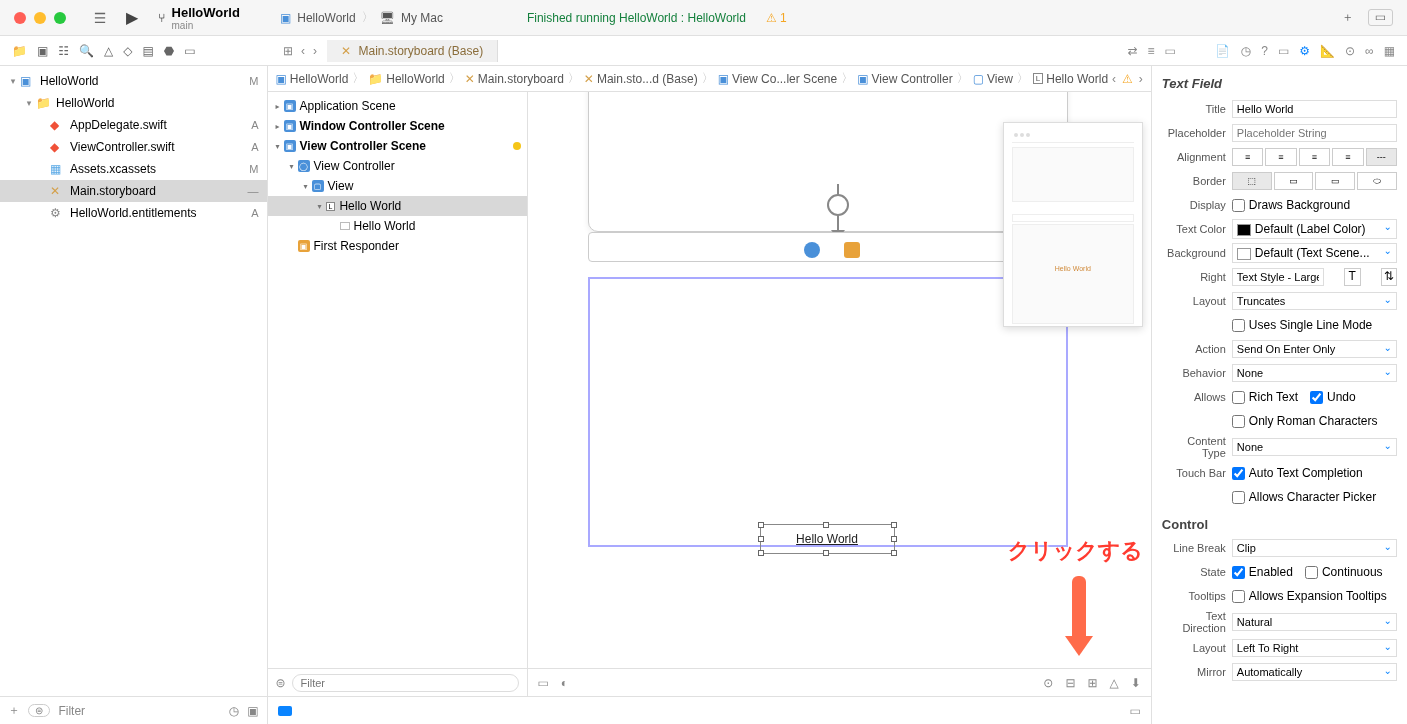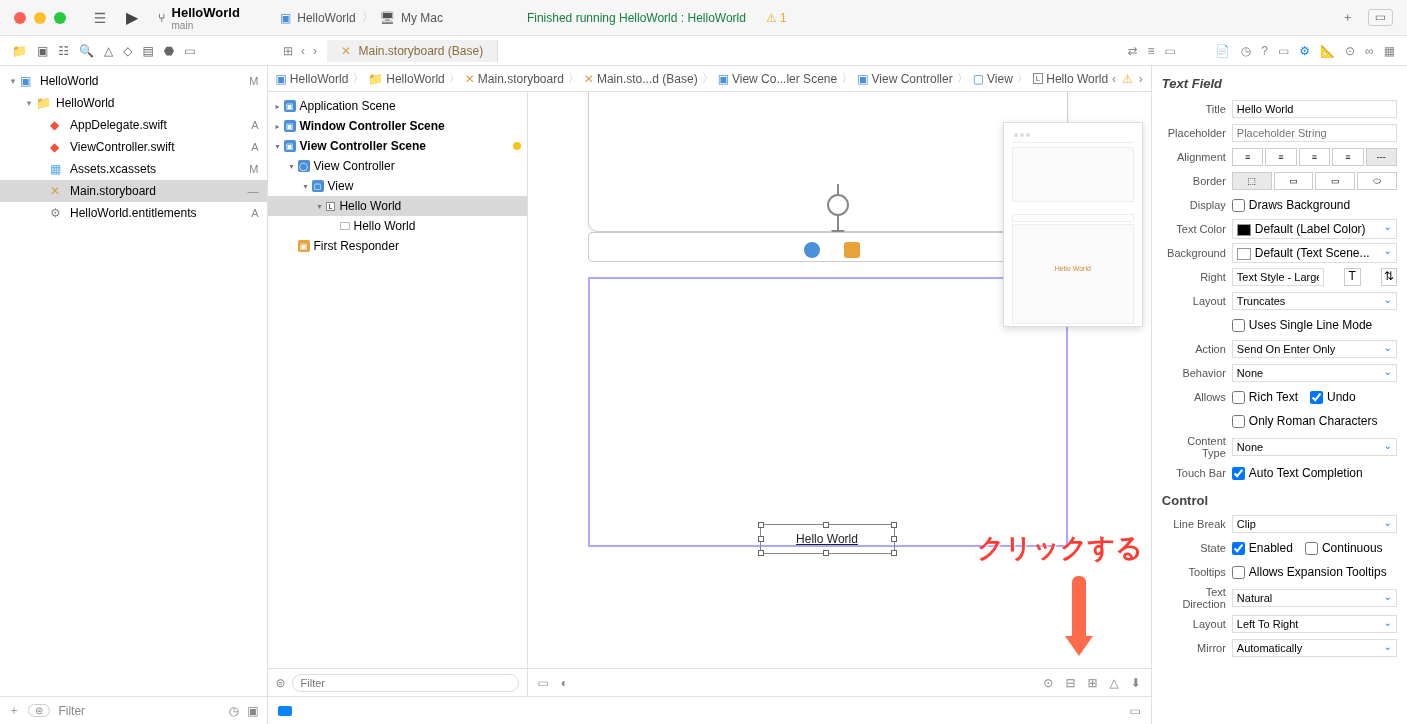--- a/index.html
+++ b/index.html
@@ -71,21 +71,21 @@
 .vc-box { position: absolute; top: 140px; left: 60px; width: 480px; height: 30px; border: 1px solid #ccc; border-radius: 4px; background: #fff; }
 .view-box { position: absolute; top: 185px; left: 60px; width: 480px; height: 270px; border: 2px solid #a9a9ff; background: #fff; }
 .text-field-sel { position: absolute; top: 245px; left: 170px; width: 135px; height: 30px; border: 1px solid #888; display: flex; align-items: center; justify-content: center; font-size: 19px; color: #222; text-decoration: underline; }
 .handle { position: absolute; width: 6px; height: 6px; background: #fff; border: 1px solid #666; }
 .minimap { position: absolute; top: 30px; right: 8px; width: 140px; height: 205px; background: #fff; border: 1px solid #ddd; box-shadow: 0 2px 8px rgba(0,0,0,0.15); padding: 8px; }
 .minimap .mini1 { height: 55px; border: 1px solid #eee; margin-bottom: 12px; background: #fafafa; }
 .minimap .mini2 { height: 100px; border: 1px solid #eee; background: #fafafa; position: relative; }
 .minimap .mini2 .mt { position: absolute; top: 40px; width: 100%; text-align: center; font-size: 7px; color: #d08a3a; }
 
 
-.annot { position: absolute; bottom: 130px; right: 8px; color: #ff3b30; font-size: 27px; font-weight: bold; text-shadow: 1px 1px 2px #fff; }
+.annot { position: absolute; bottom: 130px; right: 8px; color: #ff3b30; font-size: 22px; font-weight: bold; text-shadow: 1px 1px 2px #fff; }
 .annot-arrow { position: absolute; bottom: 40px; right: 60px; width: 24px; height: 80px; }
 .annot-arrow .shaft { width: 14px; height: 60px; background: #ff6b4a; margin: 0 auto; border-radius: 6px 6px 0 0; }
 .annot-arrow .head { width: 0; height: 0; border-left: 14px solid transparent; border-right: 14px solid transparent; border-top: 20px solid #ff6b4a; margin-left: -2px; }
 
 .canvas-bottom { height: 28px; border-top: 1px solid #e0e0e0; display: flex; align-items: center; padding: 0 10px; gap: 12px; color: #888; }
 .canvas-bottom .right { margin-left: auto; display: flex; gap: 12px; }
 
 
 .inspector { width: 260px; padding: 6px 10px; overflow-y: auto; background: #fff; font-size: 11px; }
 .insp-title { font-weight: 600; font-size: 13px; color: #444; margin: 4px 0 8px; font-style: italic; }
@@ -481,20 +481,27 @@
         <label>Content Type</label>
         <div class="val sel">None</div>
       </div>
     <div class="irow">
         <label>Touch Bar</label>
         <div class="val chk">
           <input type="checkbox" checked="" style="">
           <span>Auto Text Completion</span>
         </div>
       </div>
+    <div class="irow">
+        <label></label>
+        <div class="val chk">
+          <input type="checkbox" style="">
+          <span>Allows Character Picker</span>
+        </div>
+      </div>
 
     <div class="section-title">Control</div>
     <div class="irow">
         <label>Line Break</label>
         <div class="val sel">Clip</div>
       </div>
     <div class="irow">
         <label>State</label>
         <div class="val" style="display:flex;gap:12px">
           <span class="chk">

